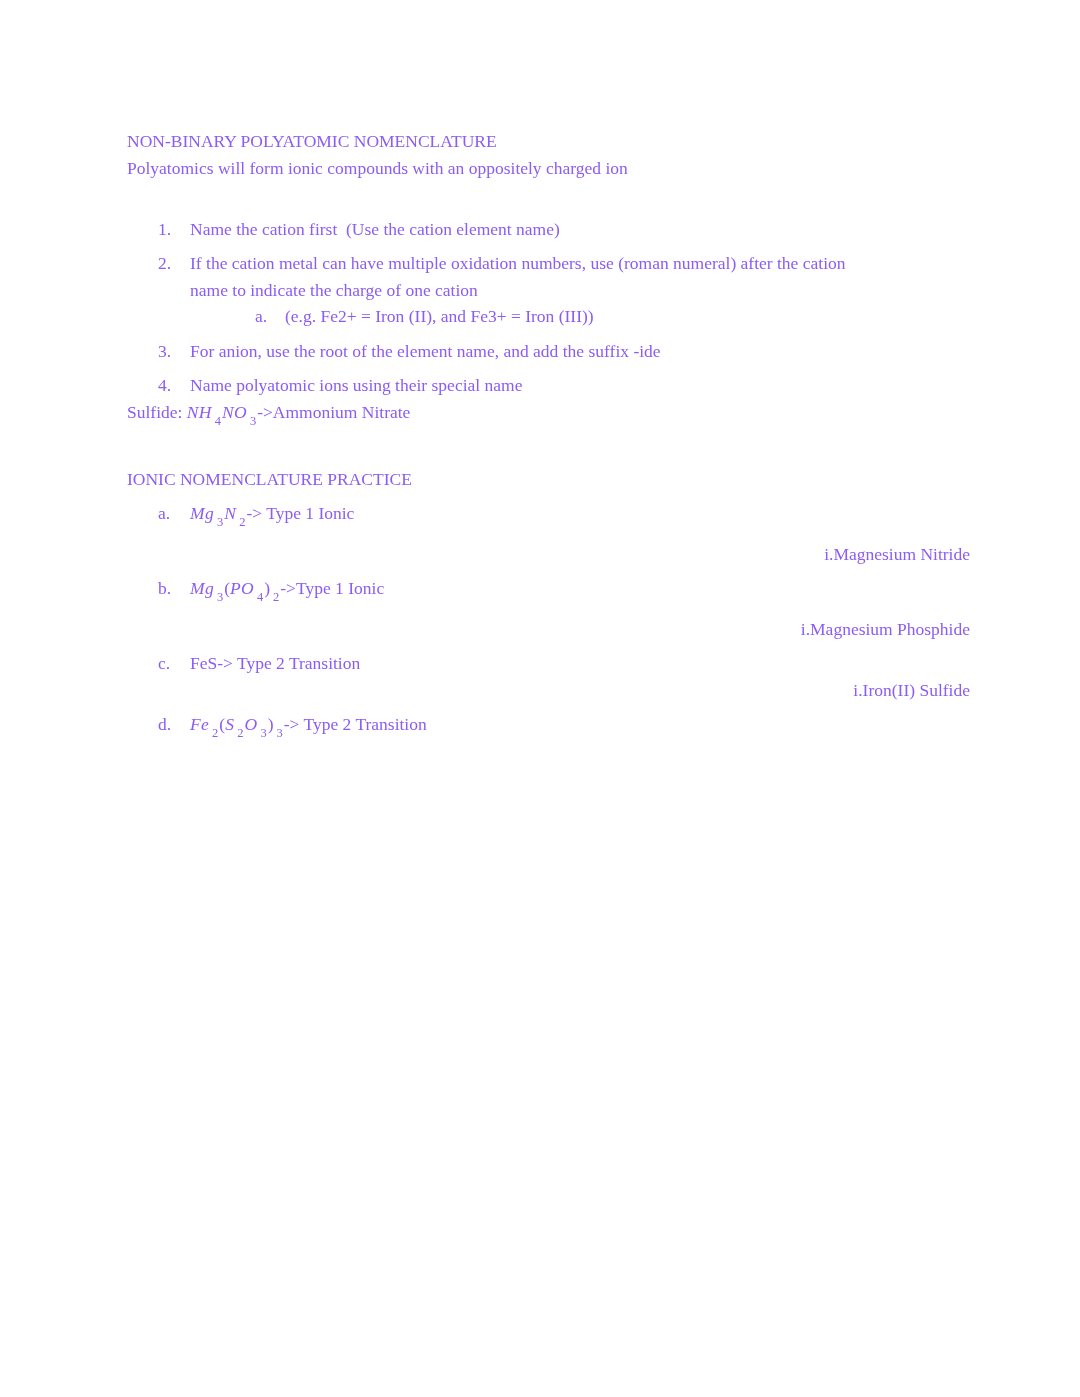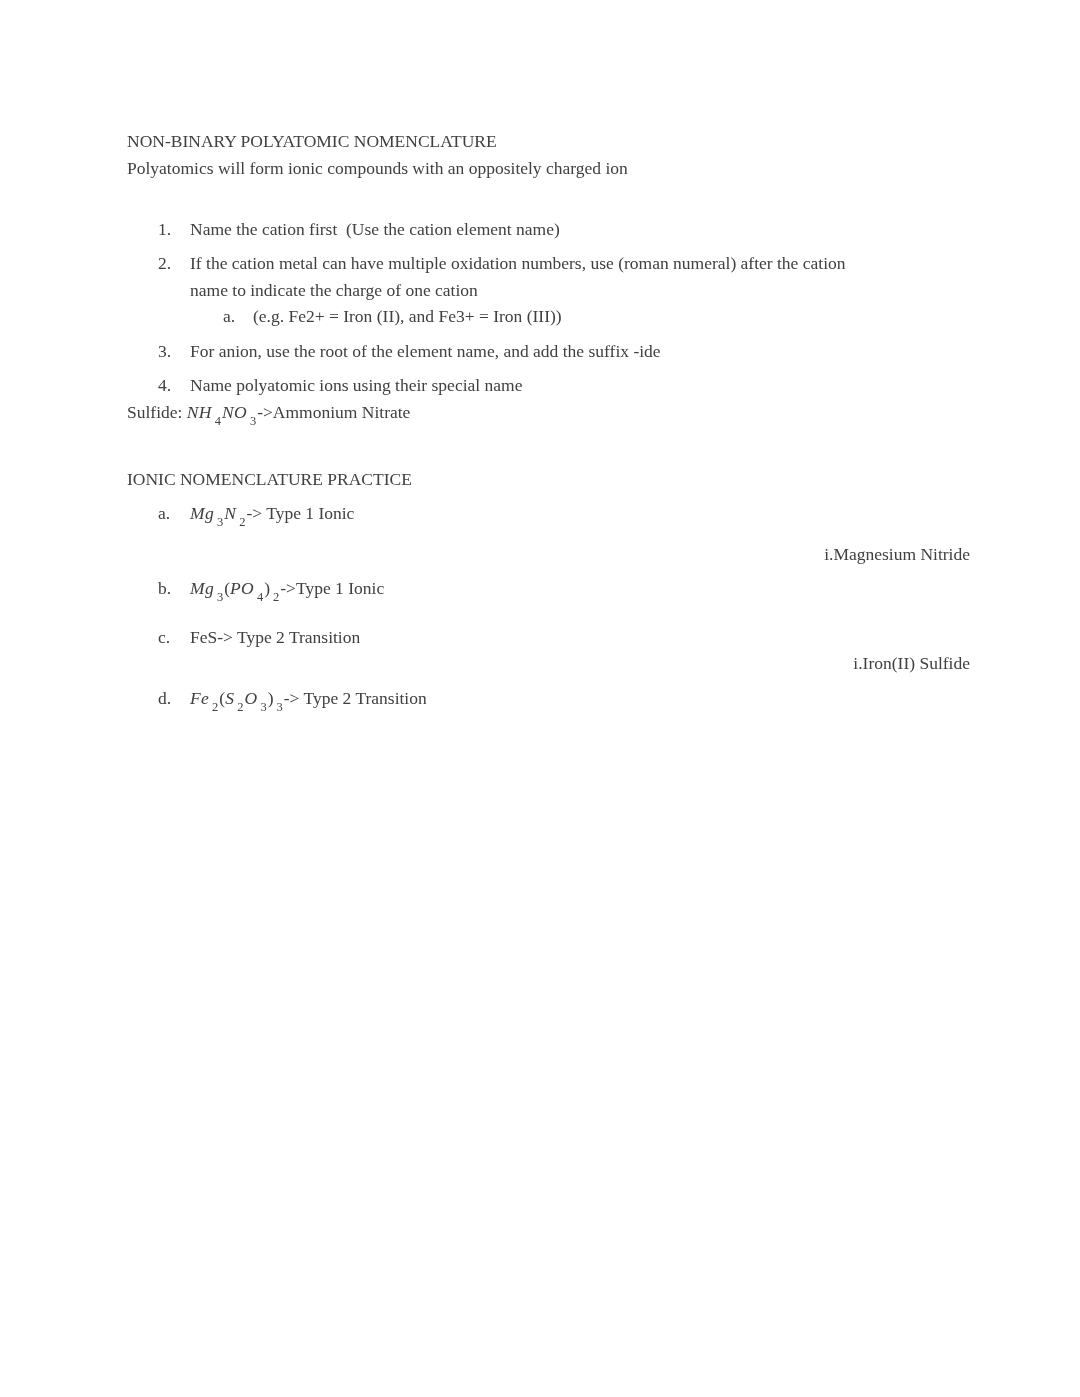--- a/index.html
+++ b/index.html
@@ -7,39 +7,39 @@
     padding: 0;
     background: #ffffff;
   }
   .page {
     position: relative;
     width: 1080px;
     height: 1028px;
     background: #ffffff;
     overflow: hidden;
     font-family: "Liberation Serif", serif;
-    color: #404040;
+    color: #8b5cf6;
   }
   .content {
     position: absolute;
     top: 128px;
     left: 0;
     width: 1080px;
   }
   .line {
     font-size: 17.5px;
     line-height: 26.5px;
     padding-left: 127px;
     padding-right: 110px;
     white-space: pre-wrap;
   }
   .line.lt-blank { height: 26.5px; }
   .line.lt-l1     { padding-left: 190px; margin-top: 8px; }
   .line.lt-l1cont { padding-left: 190px; }
-  .line.lt-l2     { padding-left: 253px; }
+  .line.lt-l2     { padding-left: 253px; margin-left: 32px; }
   .line.lt-l3     { padding-left: 260px; text-align: right; }
   .line.eq { padding-bottom: 5px; }
   .marker {
     display: inline-block;
     box-sizing: border-box;
     white-space: pre;
   }
   .lt-l1 > .marker {
     width: 63px; margin-left: -63px; padding-left: 31px;
   }
@@ -72,17 +72,18 @@
       <div class="line lt-l1cont"><span class="rt">name to indicate the charge of one cation</span></div>
       <div class="line lt-l2"><span class="marker">a.</span><span class="rt">(e.g. Fe2+ = Iron (II), and Fe3+ = Iron (III))</span></div>
       <div class="line lt-l1"><span class="marker">3.</span><span class="rt">For anion, use the root of the element name, and add the suffix -ide</span></div>
       <div class="line lt-l1"><span class="marker">4.</span><span class="rt">Name polyatomic ions using their special name</span></div>
       <div class="line lt-plain eq"><span class="rt">Sulfide: </span><span class="ri">NH</span><span class="rs">4</span><span class="ri">NO</span><span class="rs">3</span><span class="rt">-&gt;Ammonium Nitrate</span></div>
       <div class="line lt-blank"></div>
       <div class="line lt-plain"><span class="rt">IONIC NOMENCLATURE PRACTICE</span></div>
       <div class="line lt-l1 eq"><span class="marker">a.</span><span class="ri">Mg</span><span class="rs">3</span><span class="ri">N</span><span class="rs">2</span><span class="rt">-&gt; Type 1 Ionic</span></div>
       <div class="line lt-l3"><span class="marker">i.</span><span class="rt">Magnesium Nitride</span></div>
       <div class="line lt-l1 eq"><span class="marker">b.</span><span class="ri">Mg</span><span class="rs">3</span><span class="rt">(</span><span class="ri">PO</span><span class="rs">4</span><span class="rt">)</span><span class="rs">2</span><span class="rt">-&gt;Type 1 Ionic</span></div>
+      <div class="line lt-l3"><span class="marker">i.</span><span class="rt">Magnesium Phosphide</span></div>
       <div class="line lt-l1"><span class="marker">c.</span><span class="rt">FeS-&gt; Type 2 Transition</span></div>
       <div class="line lt-l3"><span class="marker">i.</span><span class="rt">Iron(II) Sulfide</span></div>
       <div class="line lt-l1 eq"><span class="marker">d.</span><span class="ri">Fe</span><span class="rs">2</span><span class="rt">(</span><span class="ri">S</span><span class="rs">2</span><span class="ri">O</span><span class="rs">3</span><span class="rt">)</span><span class="rs">3</span><span class="rt">-&gt; Type 2 Transition</span></div>
     </div>
 </div>
 
 </body></html>

